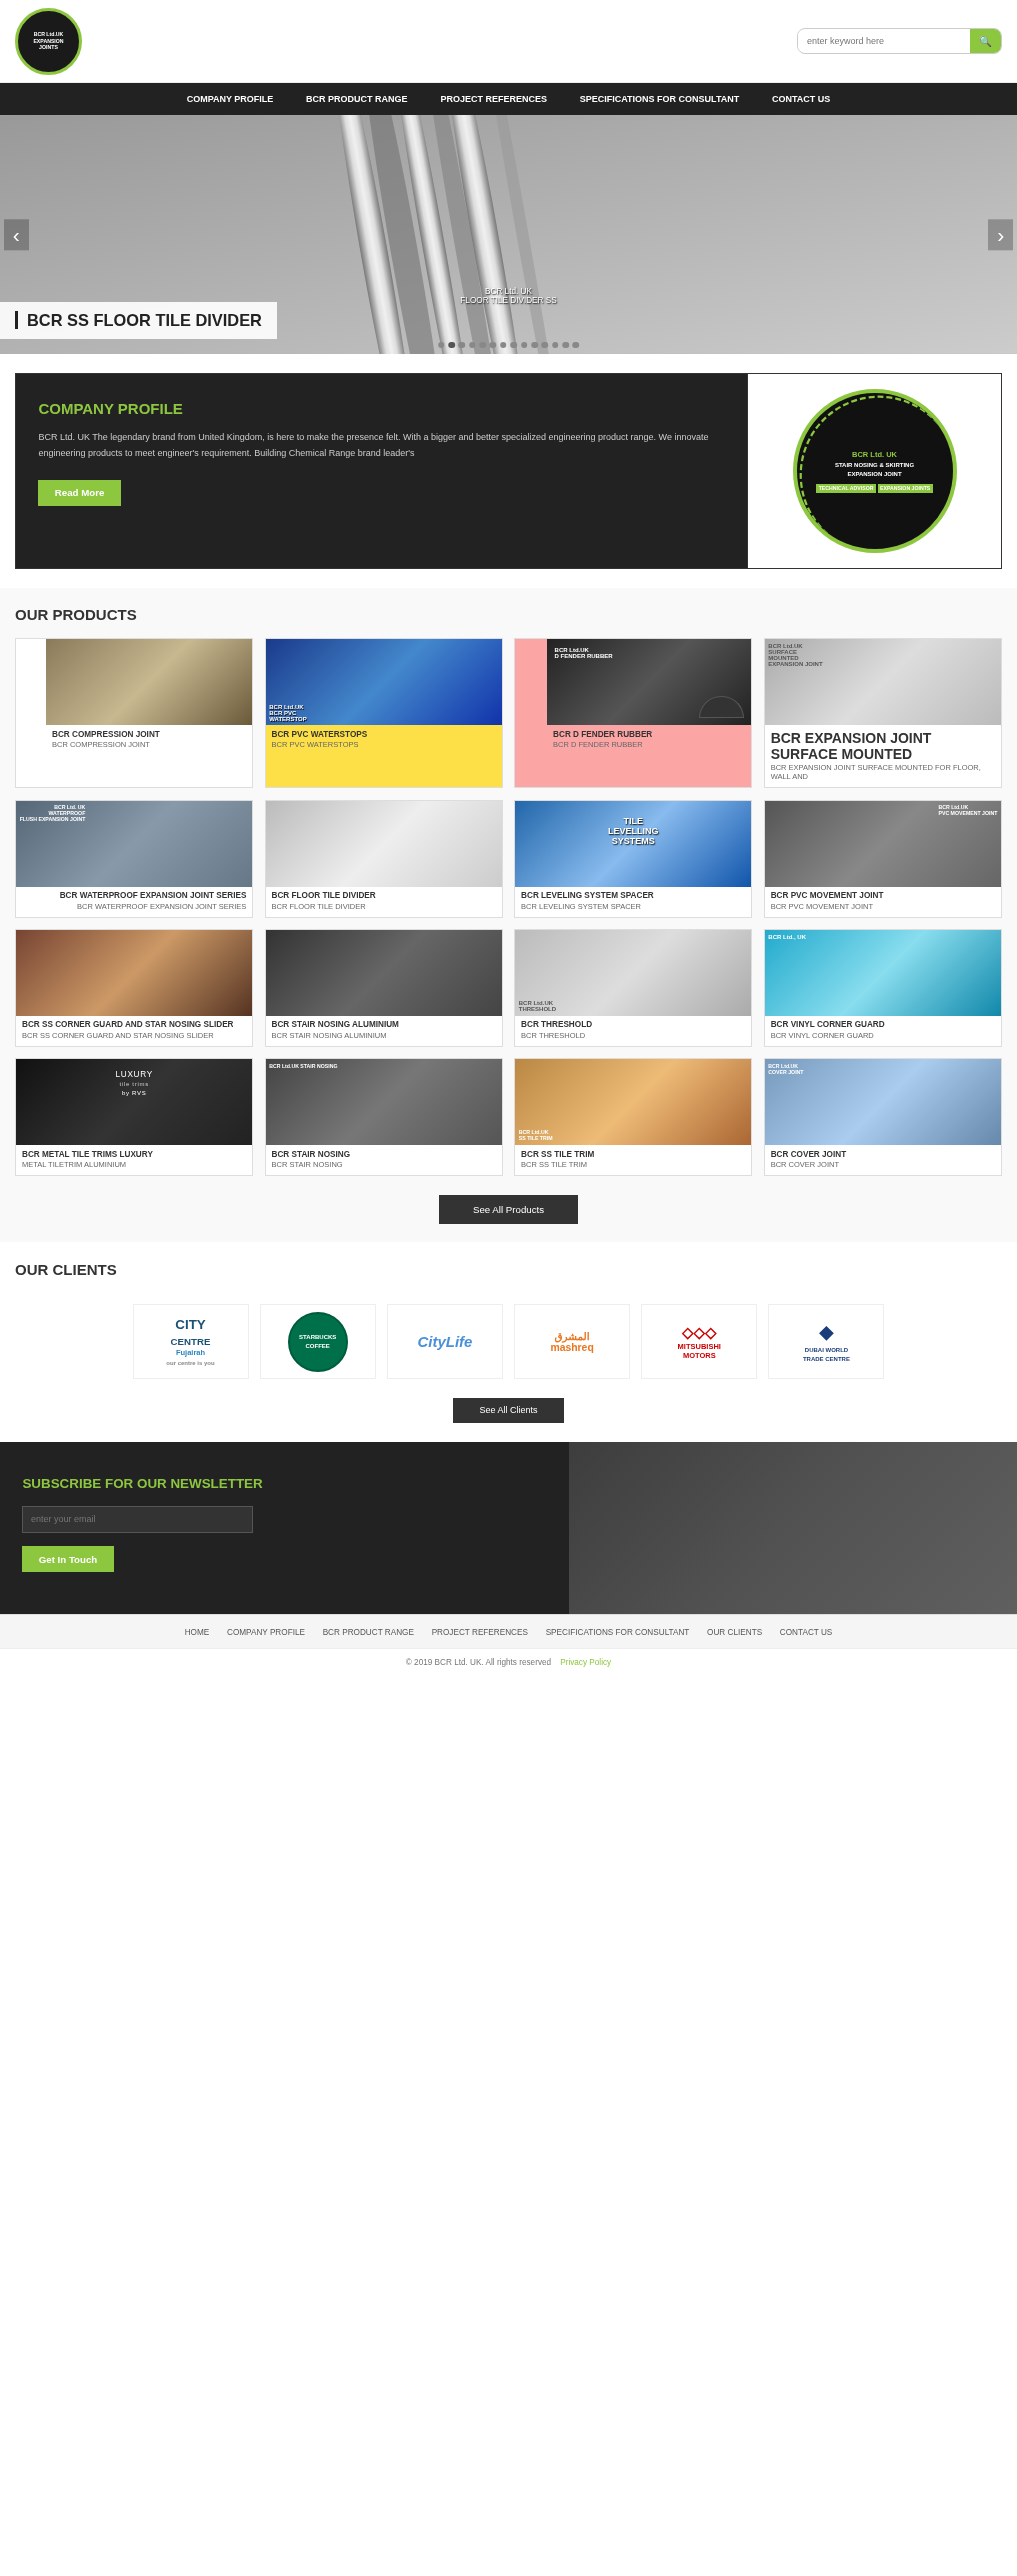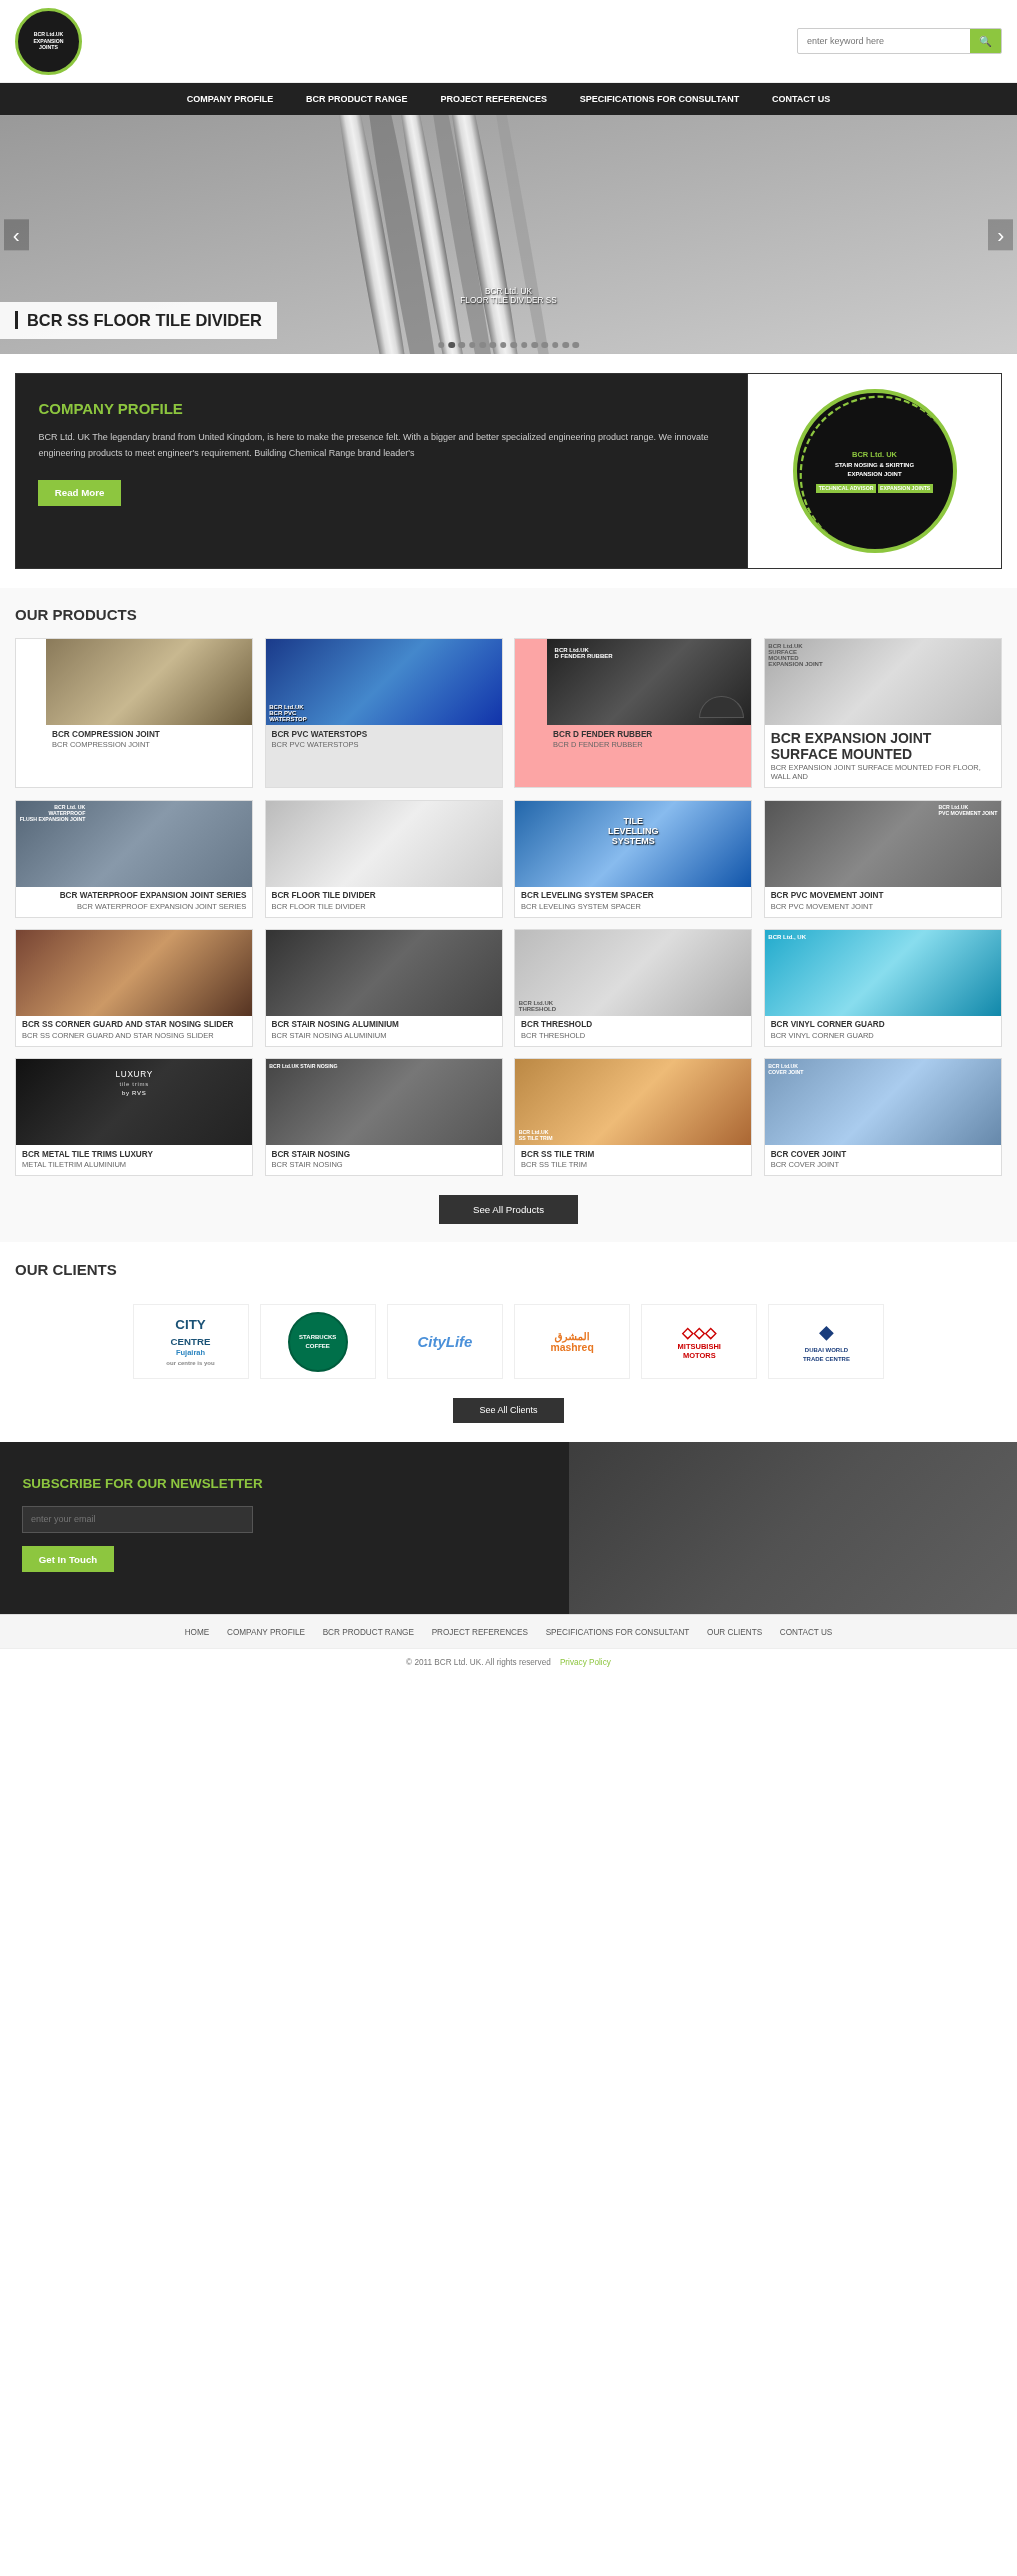--- a/index.html
+++ b/index.html
@@ -13,21 +13,21 @@
 <body>
 
 <div style="display:flex;align-items:center;justify-content:space-between;padding:7.5px 15px;background:#fff;border-bottom:0.7px solid #eee;">
   <div style="display:flex;align-items:center;gap:7.5px;">
     <div style="width:67px;height:67px;border-radius:50%;border:3px solid #8dc63f;display:flex;align-items:center;justify-content:center;background:#1a1a1a;color:#fff;font-size:5.2px;font-weight:bold;text-align:center;line-height:1.3;padding:3.7px;">
       <span style="white-space:pre-line;">BCR Ltd.UK
 EXPANSION
 JOINTS</span>
     </div>
   </div>
-  <div style="display:flex;align-items:center;border:0.7px solid #ccc;border-radius:2px;overflow:hidden;">
+  <div style="display:flex;align-items:center;border:0.7px solid #ccc;border-radius:8px;overflow:hidden;">
     <input type="text" style="padding: 5.2px 9px; border: none; outline: none; font-size: 9px; width: 172px; color: rgb(153, 153, 153);" placeholder="enter keyword here">
     <button style="background:#8dc63f;border:none;padding:5.2px 9px;cursor:pointer;color:#fff;font-size:10.4px;">🔍</button>
   </div>
 </div>
 
 <nav style="background:#222;display:flex;align-items:center;justify-content:center;">
   <a href="#" style="color:#fff;text-decoration:none;font-size:9px;font-weight:bold;padding:11.2px 16.4px;display:inline-block;">COMPANY PROFILE</a>
   <a href="#" style="color:#fff;text-decoration:none;font-size:9px;font-weight:bold;padding:11.2px 16.4px;display:inline-block;">BCR PRODUCT RANGE</a>
   <a href="#" style="color:#fff;text-decoration:none;font-size:9px;font-weight:bold;padding:11.2px 16.4px;display:inline-block;">PROJECT REFERENCES</a>
   <a href="#" style="color:#fff;text-decoration:none;font-size:9px;font-weight:bold;padding:11.2px 16.4px;display:inline-block;">SPECIFICATIONS FOR CONSULTANT</a>
@@ -121,21 +121,21 @@
 <div style="padding:18.7px 15px;background:#f9f9f9;">
   <h2 style="font-size:15px;font-weight:bold;color:#333;margin-bottom:15px;">OUR PRODUCTS</h2>
 
   <div style="display:grid;grid-template-columns:repeat(4,1fr);gap:11.2px;">
 
     <div style="border:0.7px solid #ddd;background:#fff;cursor:pointer;padding-left:30px;">
       <div style="width:100%;height:86px;background:linear-gradient(135deg,#8a7a5a,#c8b890,#6a5a3a);"></div>
       <div style="font-size:8.2px;font-weight:bold;padding:4.5px 6px 1.5px;color:#333;">BCR COMPRESSION JOINT</div>
       <div style="font-size:7.5px;color:#666;padding:0 6px 6px;">BCR COMPRESSION JOINT</div>
     </div>
-    <div style="border:0.7px solid #ddd;background:#e5e5e5;cursor:pointer;">
+    <div style="border:0.7px solid #ddd;background:#fde047;cursor:pointer;">
       <div style="width:100%;height:86px;background:linear-gradient(135deg,#1a3a8a,#4488cc,#1133aa);position:relative;overflow:hidden;">
         <div style="position:absolute;bottom:3.7px;left:3.7px;color:#fff;font-size:6px;font-weight:bold;text-shadow:0.7px 0.7px 0.7px #000;">BCR Ltd.UK<br>BCR PVC<br>WATERSTOP</div>
       </div>
       <div style="font-size:8.2px;font-weight:bold;padding:4.5px 6px 1.5px;color:#333;">BCR PVC WATERSTOPS</div>
       <div style="font-size:7.5px;color:#666;padding:0 6px 6px;">BCR PVC WATERSTOPS</div>
     </div>
     <div style="border:0.7px solid #ddd;background:#fca5a5;cursor:pointer;padding-left:32px;">
       <div style="width:100%;height:86px;background:linear-gradient(135deg,#222,#555,#222);position:relative;overflow:hidden;">
         <div style="position:absolute;top:7.5px;left:7.5px;color:#fff;font-size:6px;font-weight:bold;">BCR Ltd.UK<br>D FENDER RUBBER</div>
         <div style="position:absolute;bottom:7.5px;right:7.5px;width:45px;height:22.4px;background:#333;border-radius:22.4px 22.4px 0 0;border:1.5px solid #555;"></div>
@@ -306,17 +306,17 @@
   <a href="#" style="color:#555;text-decoration:none;font-size:8.2px;margin:0 7.5px;">HOME</a>
   <a href="#" style="color:#555;text-decoration:none;font-size:8.2px;margin:0 7.5px;">COMPANY PROFILE</a>
   <a href="#" style="color:#555;text-decoration:none;font-size:8.2px;margin:0 7.5px;">BCR PRODUCT RANGE</a>
   <a href="#" style="color:#555;text-decoration:none;font-size:8.2px;margin:0 7.5px;">PROJECT REFERENCES</a>
   <a href="#" style="color:#555;text-decoration:none;font-size:8.2px;margin:0 7.5px;">SPECIFICATIONS FOR CONSULTANT</a>
   <a href="#" style="color:#555;text-decoration:none;font-size:8.2px;margin:0 7.5px;">OUR CLIENTS</a>
   <a href="#" style="color:#555;text-decoration:none;font-size:8.2px;margin:0 7.5px;">CONTACT US</a>
 </div>
 
 <div style="text-align:center;padding:9px;font-size:8.2px;color:#777;background:#fff;border-top:0.7px solid #eee;">
-  <span>© 2011 BCR Ltd. UK. All rights reserved</span>
+  <span>© 2019 BCR Ltd. UK. All rights reserved</span>
   &nbsp;&nbsp;
   <a href="#" style="color:#8dc63f;text-decoration:none;">Privacy Policy</a>
 </div>
 
 
 </body></html>

